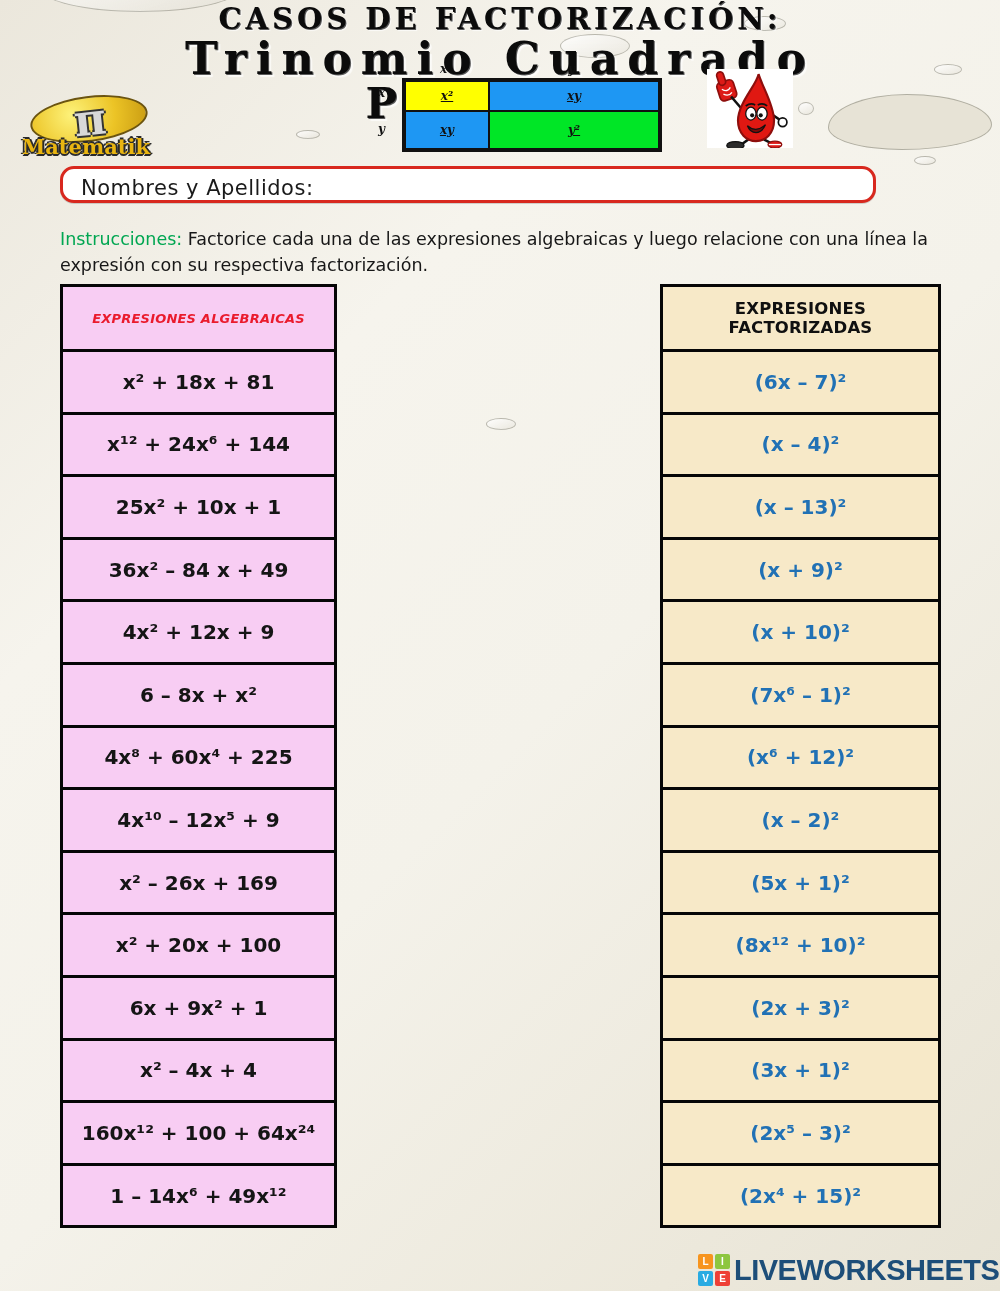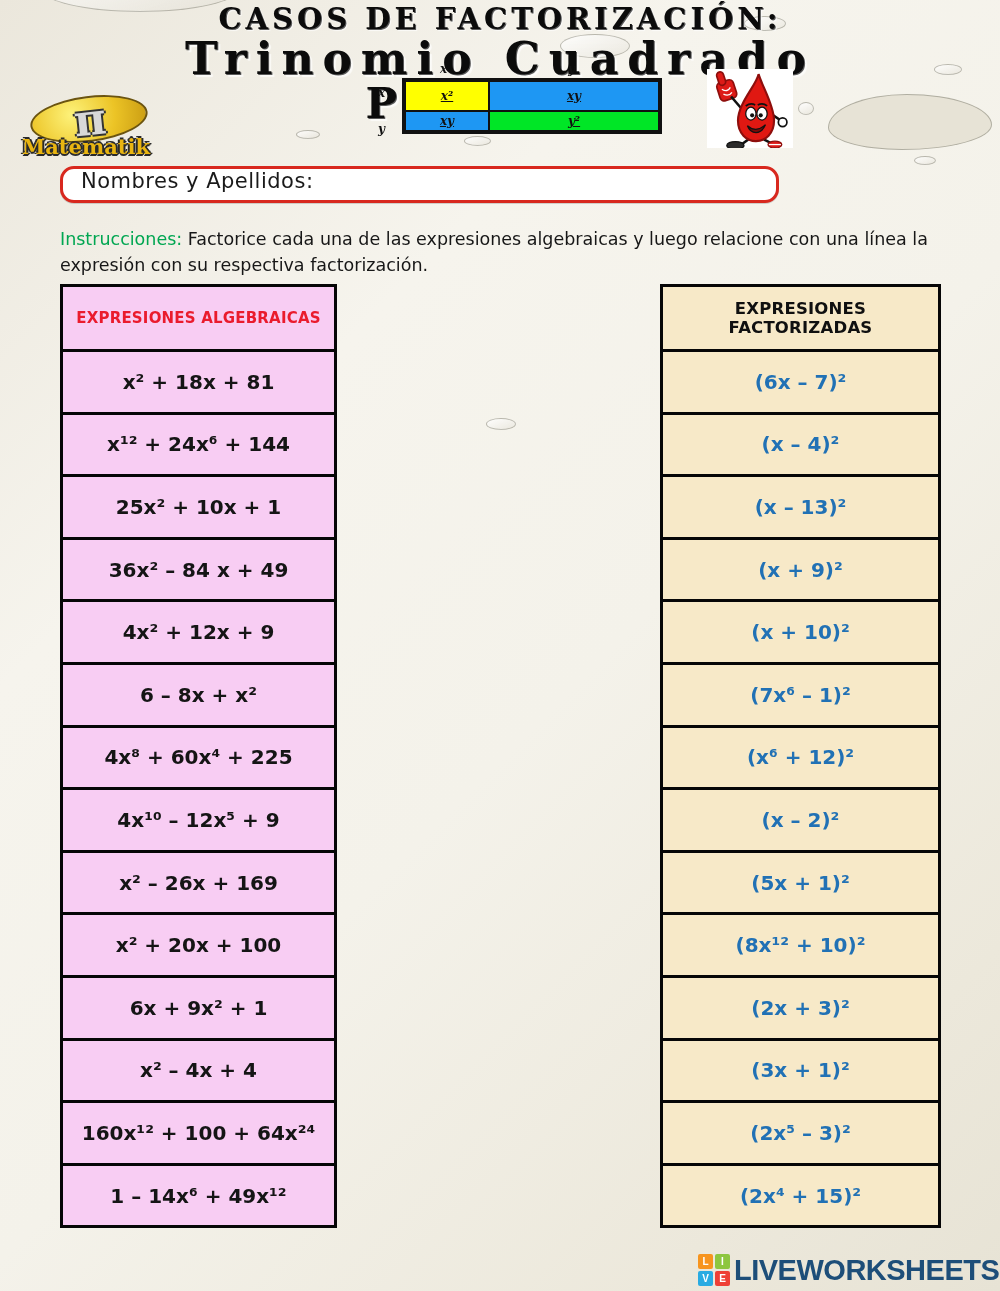--- a/index.html
+++ b/index.html
@@ -33,46 +33,46 @@
                font-family:"DejaVu Serif", serif; font-size:44px; font-weight:bold; color:#d8d8d8;
                text-shadow:-2px 0 0 #333,2px 0 0 #333,0 -2px 0 #333,0 2px 0 #333; transform:rotate(-6deg); }
   .mlogo .mname { position:absolute; left:0; top:38px; width:148px; text-align:center;
                font-family:"DejaVu Serif", serif; font-size:21px; font-weight:bold; color:#e9b511;
                letter-spacing:0px;
                text-shadow:-2px 0 0 #2a2a2a,2px 0 0 #2a2a2a,0 -2px 0 #2a2a2a,0 2px 0 #2a2a2a,1px 1px 0 #2a2a2a; }
   
   .diagram { position:absolute; left:372px; top:62px; width:294px; height:92px;
              font-family:"DejaVu Serif", serif; font-style:italic; font-size:12px; color:#111; }
   .diagram .lab { position:absolute; font-weight:bold; }
-  .dgrid { position:absolute; left:30px; top:16px; width:260px; height:56px;
+  .dgrid { position:absolute; left:30px; top:16px; width:260px; height:74px;
            border:3px solid #111; display:grid; grid-template-columns:84px 1fr; grid-template-rows:30px 1fr;text-decoration:underline; }
   .dcell { display:flex; align-items:center; justify-content:center; border:1px solid #111; font-weight:bold; }
   
   .mascot { position:absolute; left:707px; top:69px; width:86px; height:79px; background:#fff; }
   
-  .namebox { position:absolute; left:60px; top:166px; width:719px; height:37px; background:#fff;
-             border:3px solid #d8281e; border-radius:14px; display:flex; align-items:flex-start;
+  .namebox { position:absolute; left:60px; top:166px; width:816px; height:37px; background:#fff;
+             border:3px solid #d8281e; border-radius:14px; display:flex; align-items:flex-end;
              padding-left:18px; box-shadow:0 1px 0 rgba(0,0,0,.15); }
   .namebox .nlabel { font-size:21px; color:#1a1a1a; letter-spacing:.5px;
              font-family:"DejaVu Sans", sans-serif; }
   
   .instr { position:absolute; left:60px; top:226px; width:884px; font-size:17.5px; line-height:1.5;
            color:#171717; }
   .instr .ilabel { color:#00a651; }
   
   .col { position:absolute; top:284px; }
   .col.left  { left:60px;  width:277px; }
   .col.right { left:660px; width:281px; }
   .cell { border:3px solid #060606; height:65.6px; margin-top:-3px;
           display:flex; align-items:center; justify-content:center; text-align:center;
           font-weight:bold; font-family:"DejaVu Sans", sans-serif; }
   .cell:first-child { margin-top:0; height:68px; }
   .pink  { background:#f8cdf3; }
   .cream { background:#f7e9c8; }
-  .hdr-left  { color:#ea1b2d; font-size:15px; letter-spacing:.2px; }
+  .hdr-left  { color:#ea1b2d; font-size:13px; letter-spacing:.2px;font-style:italic; }
   .hdr-right { color:#101010; font-size:16.5px; letter-spacing:.2px; }
   .expr { color:#151515; font-size:20px; }
   .fact { color:#2171b5; font-size:20px; }
   
   .brand { position:absolute; left:698px; top:1254px; display:flex; align-items:center; }
   .bgrid { width:32px; height:33px; display:grid; grid-template-columns:15px 15px;
            grid-template-rows:15px 15px; gap:2px; margin-right:4px; }
   .bsq { display:flex; align-items:center; justify-content:center; color:#fff;
          font-family:"Liberation Sans", sans-serif; font-weight:bold; font-size:10px; border-radius:2px; }
   .bsq.l { background:#f7941e; } .bsq.i { background:#8dc63f; }

